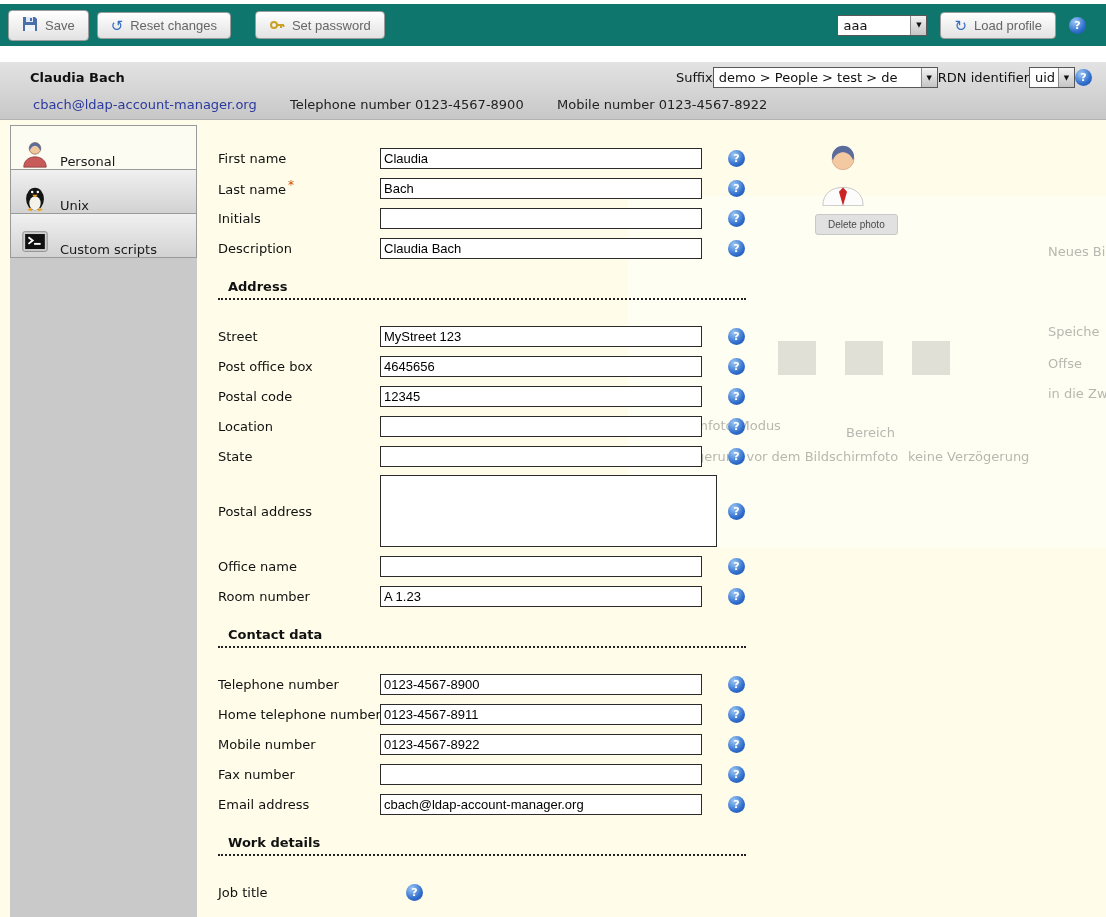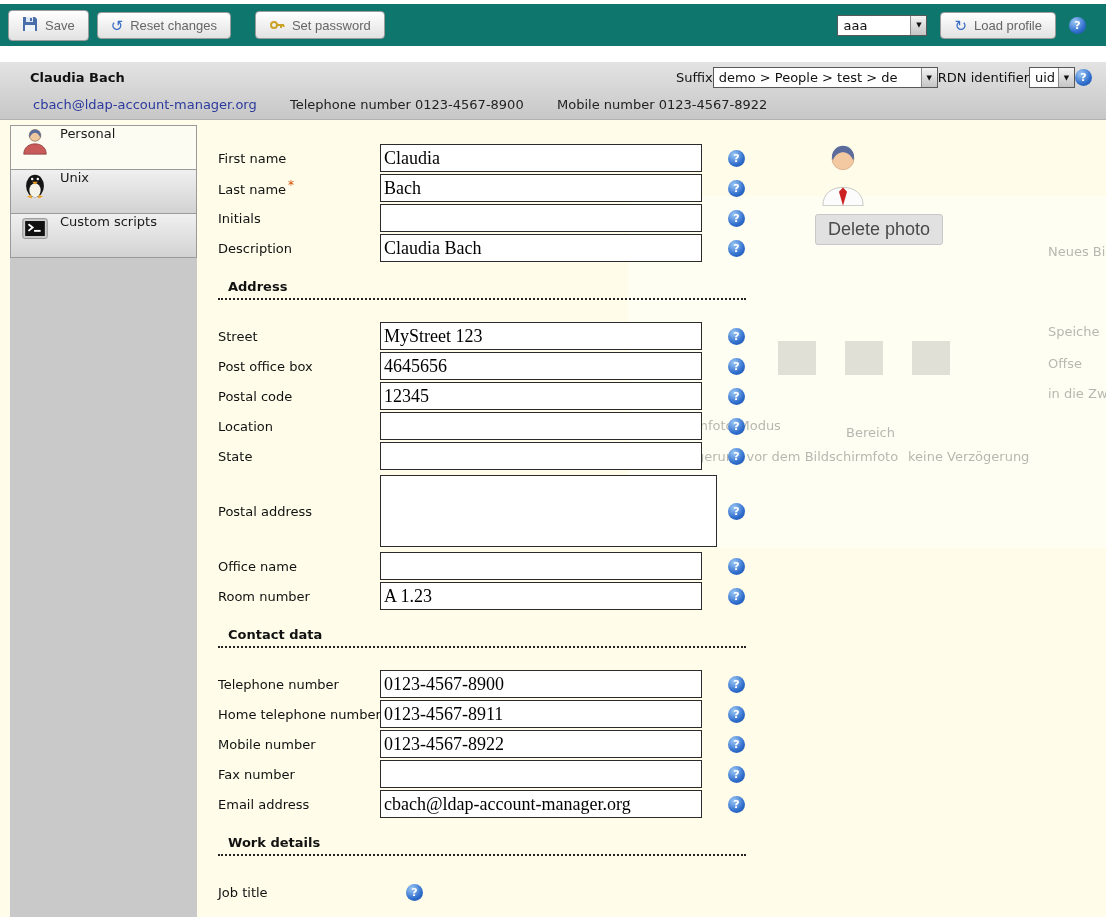--- a/index.html
+++ b/index.html
@@ -28,47 +28,47 @@
   .hrow2{position:relative;height:26px}
   .hemail{position:absolute;left:33px;top:4px;color:#2b3a9e;cursor:pointer}
   .hphone{position:absolute;left:290px;top:4px;color:#222}
   .hmobile{position:absolute;left:557px;top:4px;color:#222}
 
   
   .content-bg{position:absolute;left:0;top:120px;width:1106px;height:797px;background:#fffde9}
 
   
   .sidebar{position:absolute;left:10px;top:125px;width:187px;height:792px;background:#c9c9c9;z-index:3}
-  .tab{height:45px;display:flex;align-items:flex-start;gap:10px;padding-left:9px;border:1px solid #9a9a9a;margin-top:-1px;cursor:pointer;color:#1a1a1a}
+  .tab{height:45px;display:flex;align-items:flex-end;gap:10px;padding-left:9px;border:1px solid #9a9a9a;margin-top:-1px;cursor:pointer;color:#1a1a1a}
   .tab:first-child{margin-top:0}
   .tab.inactive{background:linear-gradient(#f0f0f0,#d2d2d2)}
   .tab.active{background:#fcfcf2}
   .tab svg{width:30px;height:30px;flex:none}
 
   
   .ghost{position:absolute;left:628px;top:196px;width:478px;height:352px;background:rgba(255,255,255,.42);z-index:1}
   .ghost .gt{position:absolute;color:rgba(95,95,95,.45);font-size:13px;white-space:nowrap}
   .gblock{position:absolute;width:38px;height:34px;background:rgba(70,70,70,.16)}
   .gbtn{border:1px solid rgba(120,120,120,.35);padding:3px 10px}
 
   
   .form{position:absolute;left:218px;top:143px;width:540px;z-index:2}
   .frow{display:flex;align-items:center;height:30px}
   .flabel{width:162px;white-space:nowrap;flex:none;color:#111}
   .req{color:#d44a00;font-size:12px;vertical-align:super;margin-left:2px}
-  .tinput{width:322px;height:28px;border:1px solid #2b2b2b;font-family:Liberation Serif, serif;font-size:18px;padding:1px 3px;background:#fff;flex:none}
+  .tinput{width:322px;height:21px;border:1px solid #2b2b2b;font-family:Liberation Sans, sans-serif;font-size:13px;padding:1px 3px;background:#fff;flex:none}
   .frow .help{margin-left:26px}
   .sect{margin-top:14px;margin-bottom:21px;border-bottom:2px dotted #222;padding:2px 0 4px 10px;font-weight:bold;width:528px}
   .parow{height:80px}
   .ta{width:337px;height:72px;border:1px solid #2b2b2b;font-family:inherit;font-size:13px;resize:none;background:#fff;flex:none}
   .parow .help{margin-left:11px}
 
   
   .photo{position:absolute;left:820px;top:142px;width:46px;height:64px;z-index:2}
-  .delete-photo{position:absolute;left:815px;top:214px;z-index:2;background:#e1e1e1;border:1px solid #c8c8c8;border-radius:3px;color:#4a4a4a;padding:4px 12px;font-size:18px;cursor:pointer;white-space:nowrap}
+  .delete-photo{position:absolute;left:815px;top:214px;z-index:2;background:#e1e1e1;border:1px solid #c8c8c8;border-radius:3px;color:#4a4a4a;padding:4px 12px;font-size:10px;cursor:pointer;white-space:nowrap}
 </style>
 </head>
 <body>
 
 <div id="app">
 
   <div class="toolbar">
     <button class="tb-btn">
       <span><svg width="16" height="16" viewBox="0 0 16 16">
             <path d="M1 1h12l2 2v12H1z" fill="#4a6ea9"></path>

